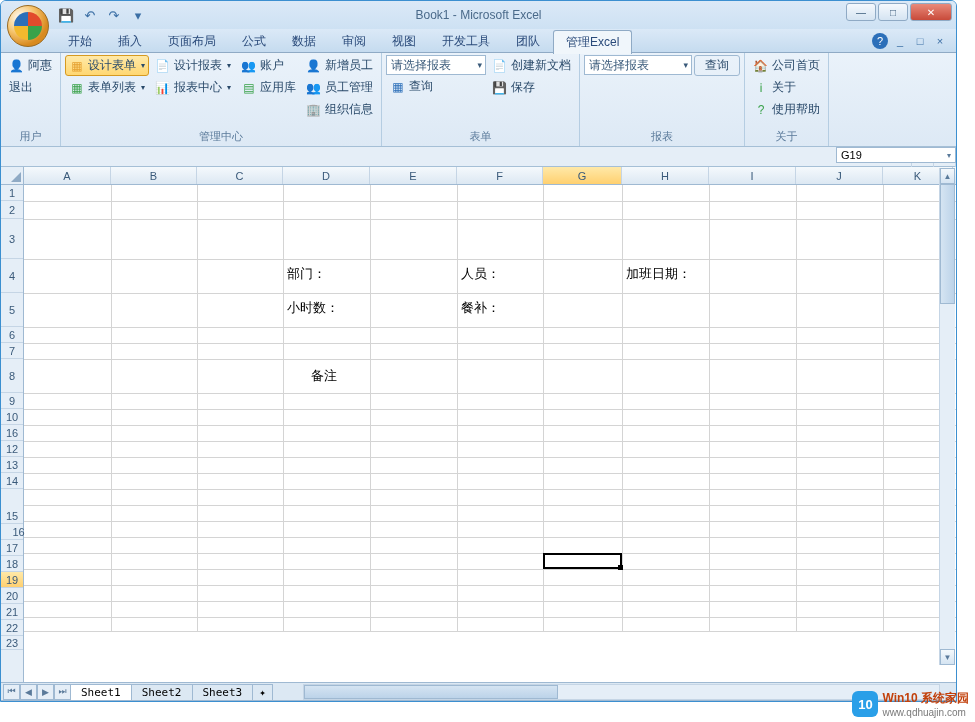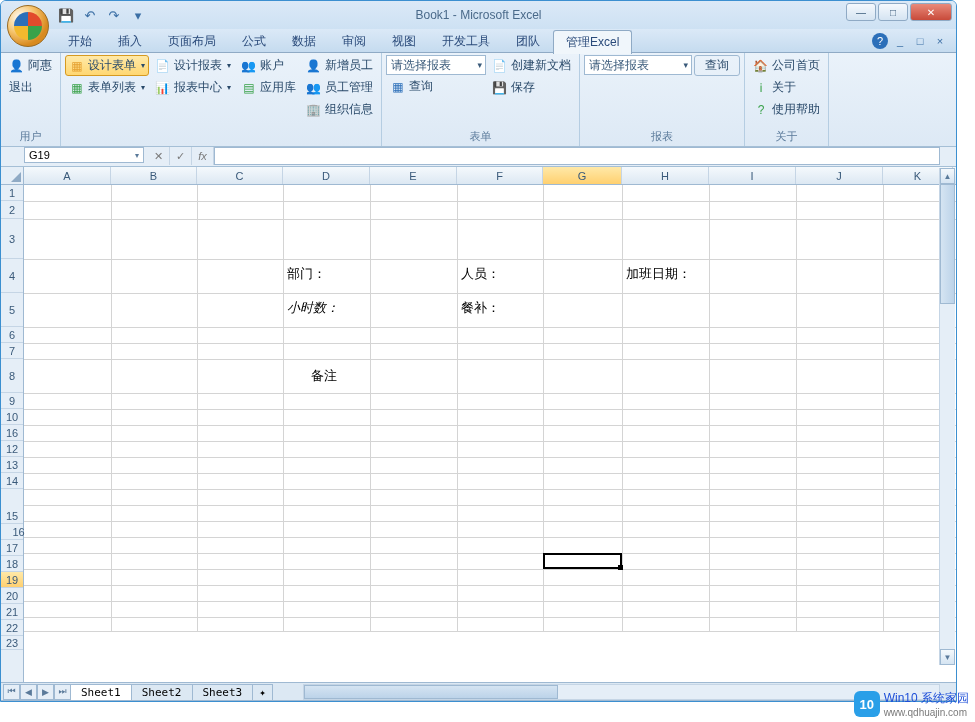--- a/index.html
+++ b/index.html
@@ -30,21 +30,21 @@
 .rgroup-body { flex:1; display:flex; gap:2px; align-items:flex-start; }
 .rgroup-label { text-align:center; font-size:11px; color:#5a7a9a; padding:2px 0; }
 .rbtn { display:flex; align-items:center; gap:3px; padding:2px 4px; font-size:12px; color:#2a4a6a; border-radius:3px; white-space:nowrap; }
 .rbtn.active { background:linear-gradient(#ffe9a8,#ffd772); border:1px solid #d69a20; padding:1px 3px; }
 .ricon { width:16px; height:16px; display:inline-flex; align-items:center; justify-content:center; font-size:12px; }
 .rcol { display:flex; flex-direction:column; gap:1px; }
 .rselect { height:20px; border:1px solid #9fb9d2; background:#fff; font-size:12px; padding:0 18px 0 4px; color:#3a5a7a; position:relative; display:flex; align-items:center; }
 .rselect::after { content:"▾"; position:absolute; right:3px; font-size:9px; }
 
 
-.fbar-row { height:20px; background:#e5eef7; border-bottom:1px solid #a5bfd6; display:flex; align-items:flex-start; }
+.fbar-row { height:20px; background:#e5eef7; border-bottom:1px solid #a5bfd6; display:flex; align-items:flex-end;flex-direction:column; }
 .name-box { width:120px; border:1px solid #9fb9d2; background:#fff; font-size:11px; padding:1px 4px; margin-left:23px; display:flex; align-items:center; justify-content:space-between; }
 .name-box::after { content:"▾"; font-size:8px; color:#5a7a9a; }
 .fx-btns { display:flex; margin-left:4px; }
 .fx-btn { width:22px; height:18px; display:flex; align-items:center; justify-content:center; font-size:11px; color:#7a7a7a; border-right:1px solid #c5d5e5; }
 .formula-input { flex:1; background:#fff; border:1px solid #9fb9d2; height:18px; margin-right:16px; }
 
 
 .grid-area { display:flex; height:497px; }
 .row-headers { width:23px; background:#e5eef7; border-right:1px solid #9fb9d2; }
 .col-headers { height:18px; background:linear-gradient(#f5f9fc,#dce8f3); border-bottom:1px solid #9fb9d2; display:flex; }
@@ -76,21 +76,21 @@
 .status { height:22px; background:linear-gradient(#dbe9f7,#c5dbef); border-top:1px solid #9fb9d2; display:flex; align-items:center; font-size:11px; color:#3a5a7a; padding:0 6px; }
 
 
 .vscroll { position:absolute; right:1px; top:167px; width:16px; height:497px; background:#e5eef7; border-left:1px solid #c5d5e5; }
 .vscroll-btn { height:16px; background:linear-gradient(#f5f9fc,#d5e4f2); border:1px solid #9fb9d2; display:flex; align-items:center; justify-content:center; font-size:8px; color:#5a7a9a; }
 .vscroll-thumb { position:absolute; top:16px; left:0; right:0; height:120px; background:linear-gradient(90deg,#d5e4f2,#bcd3e9); border:1px solid #9fb9d2; }
 
 
 .watermark { position:absolute; right:6px; bottom:4px; display:flex; align-items:center; gap:4px; font-size:12px; }
 .wm-badge { width:26px; height:26px; border-radius:6px; background:#2a9fe8; color:#fff; display:flex; align-items:center; justify-content:center; font-weight:bold; font-size:13px; }
-.wm-txt1 { color:#1d4ed8; font-weight:normal; }
+.wm-txt1 { color:#c2410c; font-weight:bold; }
 .wm-txt2 { color:#7a7a7a; font-size:10px; }
 
 
 .ic-green{color:#3aa24a}.ic-orange{color:#e5a030}.ic-blue{color:#2c6fb9}.ic-red{color:#c84a3a}
 </style>
 </head>
 <body>
 
 <div class="window">
 
@@ -190,20 +190,21 @@
             <div class="rbtn">
               <span class="ricon ic-red">👥</span>
               <span>员工管理</span>
             </div>
             <div class="rbtn">
               <span class="ricon ic-blue">🏢</span>
               <span>组织信息</span>
             </div>
           </div>
         </div>
+        <div class="rgroup-label">管理中心</div>
       </div>
       <div class="rgroup">
         <div class="rgroup-body">
           <div class="rcol">
             <div class="rselect" style="width: 100px;">请选择报表</div>
             <div class="rbtn">
               <span class="ricon ic-blue">▦</span>
               <span>查询</span>
             </div>
           </div>
@@ -340,21 +341,21 @@
           <div class="gridline-h" style="top: 352px;"></div>
           <div class="gridline-h" style="top: 368px;"></div>
           <div class="gridline-h" style="top: 384px;"></div>
           <div class="gridline-h" style="top: 400px;"></div>
           <div class="gridline-h" style="top: 416px;"></div>
           <div class="gridline-h" style="top: 432px;"></div>
           <div class="gridline-h" style="top: 446px;"></div>
           <div class="cell-txt" style="left: 263px; top: 80px; text-align: center;">部门：</div>
           <div class="cell-txt" style="left: 437px; top: 80px;">人员：</div>
           <div class="cell-txt" style="left: 602px; top: 80px;">加班日期：</div>
-          <div class="cell-txt" style="left: 263px; top: 114px; font-style: italic;">小时数：</div>
+          <div class="cell-txt" style="left: 263px; top: 114px;">小时数：</div>
           <div class="cell-txt" style="left: 437px; top: 114px;">餐补：</div>
           <div class="cell-txt" style="left: 287px; top: 182px;">备注</div>
           <div class="selection" style="left: 519px; top: 368px; width: 79px; height: 16px;"></div>
         </div>
     </div>
   </div>
 
   <div class="vscroll">
     <div class="vscroll-btn">▲</div>
     <div class="vscroll-thumb"></div>

